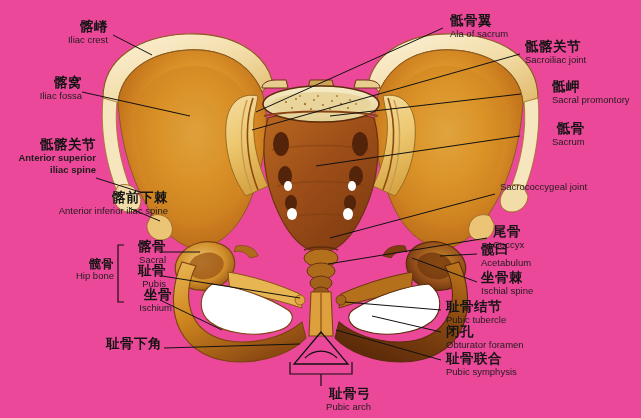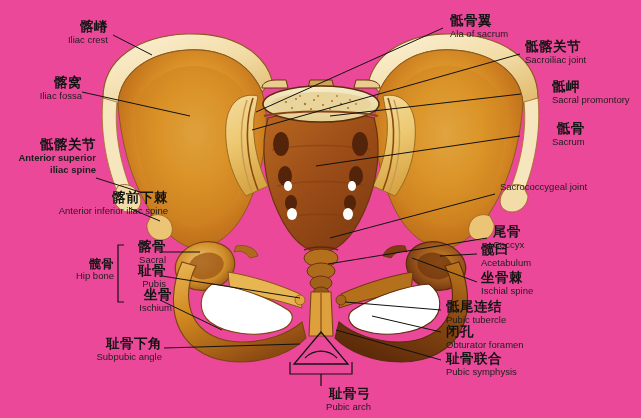--- a/index.html
+++ b/index.html
@@ -325,21 +325,20 @@
     <span class="en">Pubis</span>
   </div>
 
   <div class="label align-center" style="left:122px; top:288px; width:50px;">
     <span class="cn">坐骨</span>
     <span class="en">Ischium</span>
   </div>
 
   <div class="label align-center" style="left:38px; top:337px; width:124px;">
     <span class="cn">耻骨下角</span>
-    <span class="en">Subpubic angle</span>
   </div>
 
   <div class="label align-center" style="left:271px; top:387px; width:100px;">
     <span class="cn">耻骨弓</span>
     <span class="en">Pubic arch</span>
   </div>
 
   <div class="label align-left" style="left:450px; top:14px;">
     <span class="cn">骶骨翼</span>
     <span class="en">Ala of sacrum</span>
@@ -373,21 +372,21 @@
     <span class="cn">髋臼</span>
     <span class="en">Acetabulum</span>
   </div>
 
   <div class="label align-left" style="left:481px; top:271px;">
     <span class="cn">坐骨棘</span>
     <span class="en">Ischial spine</span>
   </div>
 
   <div class="label align-left" style="left:446px; top:300px;">
-    <span class="cn">骶尾连结</span>
+    <span class="cn">耻骨结节</span>
     <span class="en">Pubic tubercle</span>
   </div>
 
   <div class="label align-left" style="left:446px; top:325px;">
     <span class="cn">闭孔</span>
     <span class="en">Obturator foramen</span>
   </div>
 
   <div class="label align-left" style="left:446px; top:352px;">
     <span class="cn">耻骨联合</span>

